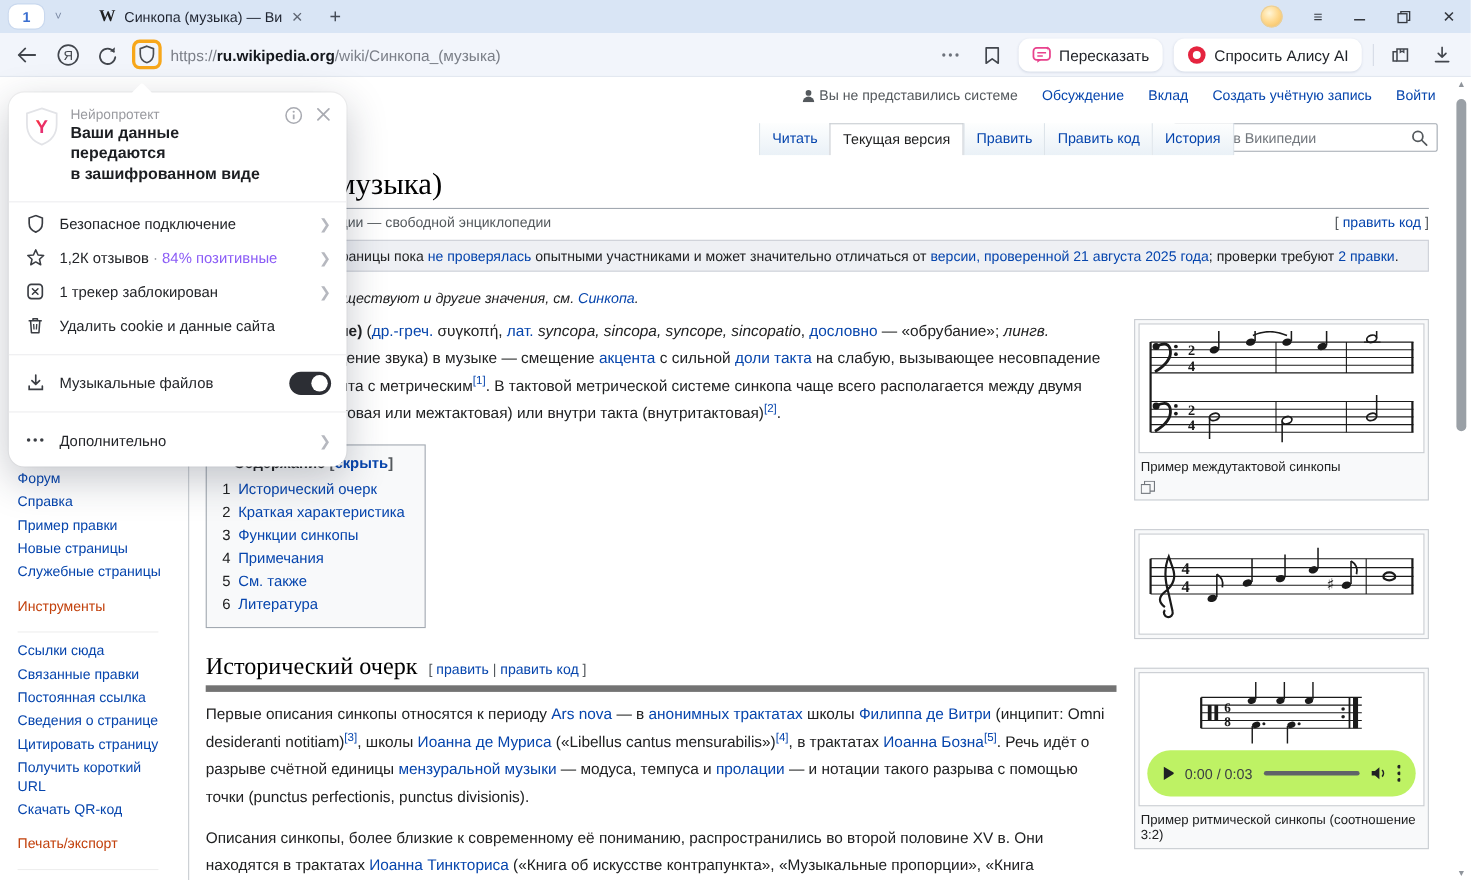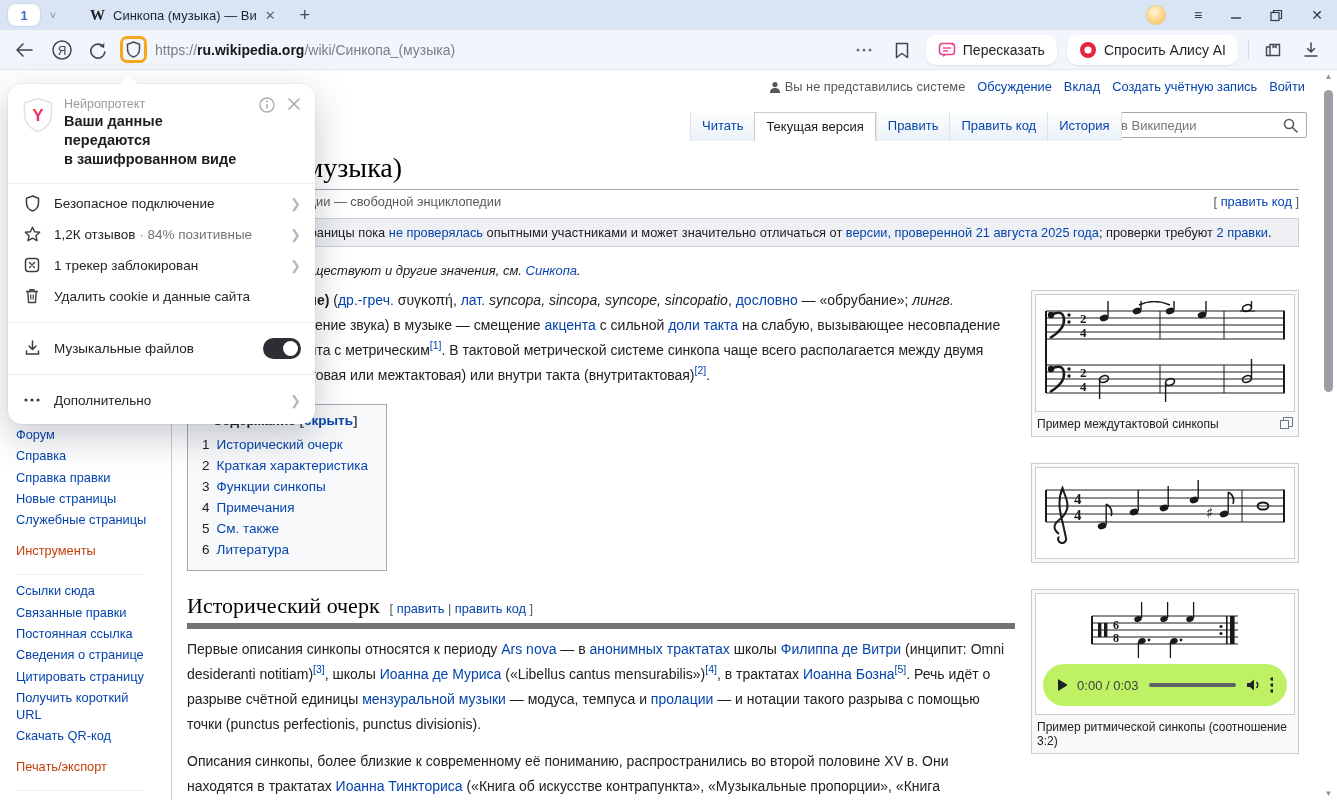--- a/index.html
+++ b/index.html
@@ -41,21 +41,21 @@
   .pp-hicons { margin-left:auto; display:flex; gap:12px; color:#a9abb2; }
   .pp-div { height:1px; background:#ededef; margin:4px 0; }
   .pp-row { display:flex; align-items:center; height:31px; padding:0 14px; gap:12px; font-size:13.5px; color:#232529; }
   .pp-row .chev { margin-left:auto; color:#b6b8bf; font-size:13px; }
   .pp-row .ric { width:20px; display:flex; justify-content:center; }
   .toggle { margin-left:auto; width:38px; height:21px; border-radius:11px; background:#2c2e34; position:relative; }
   .toggle::after { content:""; position:absolute; right:3px; top:3px; width:15px; height:15px; background:#fff; border-radius:50%; }
 
   
   .page { position:absolute; top:70px; left:0; width:1337px; height:730px; background:#fff; }
-  .userbar { position:absolute; top:9px; right:32px; display:flex; gap:12px; font-size:12.8px; align-items:center; }
+  .userbar { position:absolute; top:9px; right:32px; display:flex; gap:22px; font-size:12.8px; align-items:center; }
   .userbar .anon { color:#54595d; display:flex; gap:4px; align-items:center; }
   .wtabs { position:absolute; left:690px; top:42px; height:29px; display:flex; z-index:3; }
   .wtab { font-size:13px; padding:6px 11px 0 11px; height:29px; color:#0645ad; background:linear-gradient(#fdfefe,#eaf1f7); border-left:1px solid #dde4ea; }
   .wtab:last-of-type { border-right:1px solid #dde4ea; }
   .wtab.active { background:#fff; color:#202122; border:1px solid #c8ccd1; border-bottom:none; }
   .headline-border { position:absolute; left:171px; right:28px; top:70px; height:1px; background:#c8ccd1; }
   .searchbox { position:absolute; right:30px; top:42px; width:240px; height:26px; border:1px solid #a2a9b1; border-radius:2px; background:#fff; display:flex; align-items:center; }
   .searchbox input { flex:1; border:none; outline:none; font-size:13px; padding:0 8px; color:#202122; font-family:"Liberation Sans",sans-serif; background:transparent; }
   .searchbox input::placeholder { color:#72777d; }
 
@@ -66,21 +66,21 @@
   .content { position:absolute; left:171px; top:70px; right:28px; bottom:0; border-left:1px solid #c8ccd1; padding:12px 10px 0 15px; overflow:hidden; background:#fff; }
   h1.firstHeading { font-family:"Liberation Serif",serif; font-weight:normal; font-size:28px; color:#000; border-bottom:1px solid #a2a9b1; padding-bottom:5px; margin-bottom:4px; }
   .sub-row { display:flex; justify-content:space-between; font-size:12.8px; color:#54595d; margin-bottom:9px; }
   .sub-row .gray, .gray { color:#54595d; }
   .banner { background:#eef0f4; border:1px solid #ccd0d8; padding:6px 10px; font-size:12.8px; color:#202122; margin-bottom:16px; }
   .hatnote { font-size:13px; margin:2px 0 10px 0; color:#202122; }
   p.body { font-size:14px; line-height:25px; color:#202122; margin:8px 0 12px 0; }
 
   .thumb { float:right; clear:right; width:268px; border:1px solid #c8ccd1; background:#f8f9fa; padding:3px; margin:2px 0 24px 16px; }
   .thumbimg { background:#fff; border:1px solid #c8ccd1; padding:6px 4px; display:flex; flex-direction:column; align-items:center; }
-  .thumbcap { display:flex; align-items:flex-start; gap:6px; font-size:12px; color:#202122; padding:5px 2px 2px 2px; }
+  .thumbcap { display:flex; align-items:flex-start; gap:6px; font-size:12px; color:#202122; padding:5px 2px 2px 2px;flex-direction:column; }
   .thumbcap .cap { flex:1; }
   .audio { width:244px; height:42px; border-radius:21px; background:#bef264; display:flex; align-items:center; gap:10px; padding:0 14px; margin:0 0 2px 0; }
   .audio .time { font-size:13px; color:#3c4043; white-space:nowrap; }
   .audio .track { width:104px; height:4px; border-radius:2px; background:#5f6368; }
 
   .toc { display:inline-block; border:1px solid #a2a9b1; background:#f8f9fa; padding:8px 18px 10px 14px; margin:4px 0 6px 0; font-size:13.5px; }
   .toc-title { text-align:center; font-weight:bold; margin-bottom:6px; color:#202122; }
   .toc-row { line-height:21px; }
   .toc-row .n { color:#202122; margin-right:7px; }
 
@@ -227,21 +227,21 @@
         <circle cx="6" cy="6" r="4.5" fill="none" stroke="#54595d" stroke-width="1.6"></circle>
         <line x1="9.5" y1="9.5" x2="14" y2="14" stroke="#54595d" stroke-width="1.6" stroke-linecap="round"></line>
       </svg>
   </div>
 
   <div class="sidebar">
     <a>Как править статьи</a>
     <a>Сообщество</a>
     <a>Форум</a>
     <a>Справка</a>
-    <a>Справка правки</a>
+    <a>Пример правки</a>
     <a>Новые страницы</a>
     <a>Служебные страницы</a>
     <div class="sb-head">Инструменты</div>
     <a>Ссылки сюда</a>
     <a>Связанные правки</a>
     <a>Постоянная ссылка</a>
     <a>Сведения о странице</a>
     <a>Цитировать страницу</a>
     <a style="width:120px">Получить короткий URL</a>
     <a>Скачать QR-код</a>
@@ -476,21 +476,21 @@
     <span>Безопасное подключение</span>
     <span class="chev">❯</span>
   </div>
 
   <div class="pp-row">
     <span class="ric">
         <svg width="17" height="16">
           <path d="M8.5 1.2 L10.6 5.8 L15.7 6.3 L11.9 9.7 L13 14.7 L8.5 12.1 L4 14.7 L5.1 9.7 L1.3 6.3 L6.4 5.8 Z" fill="none" stroke="#3a3d43" stroke-width="1.4" stroke-linejoin="round"></path>
         </svg>
       </span>
-    <span><span>1,2К отзывов </span><span style="color: rgb(141, 144, 151);">·  </span><span style="color: #737373;">84% позитивные</span></span>
+    <span><span>1,2К отзывов </span><span style="color: rgb(141, 144, 151);">·  </span><span style="color: #8b5cf6;">84% позитивные</span></span>
     <span class="chev">❯</span>
   </div>
 
   <div class="pp-row">
     <span class="ric">
         <svg width="16" height="16">
           <rect x="1.5" y="1.5" width="13" height="13" rx="3" fill="none" stroke="#3a3d43" stroke-width="1.5"></rect>
           <path d="M5.5 5.5 L10.5 10.5 M10.5 5.5 L5.5 10.5" stroke="#3a3d43" stroke-width="1.4" stroke-linecap="round"></path>
         </svg>
       </span>

